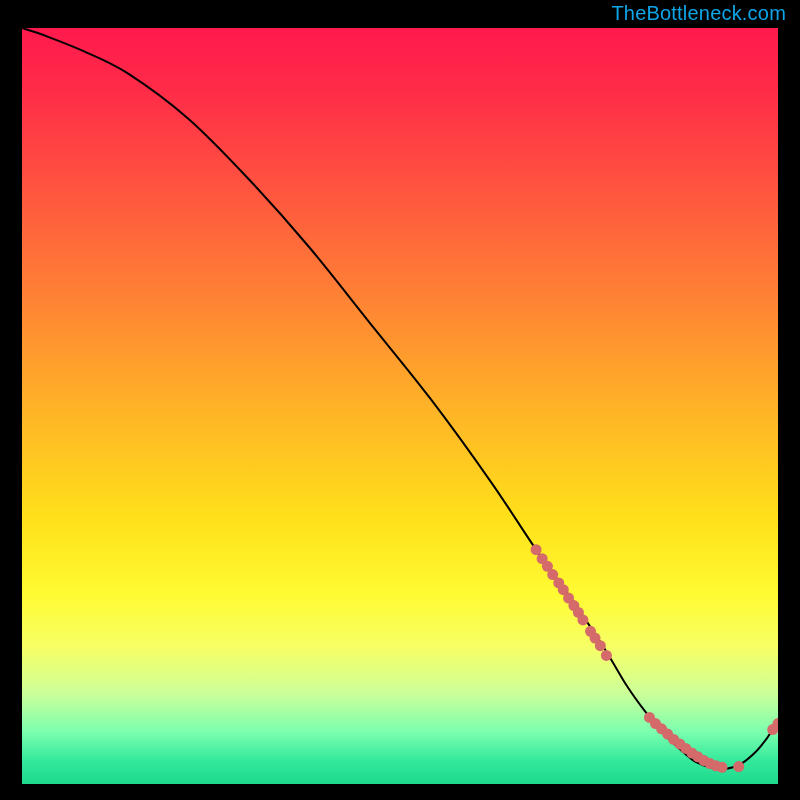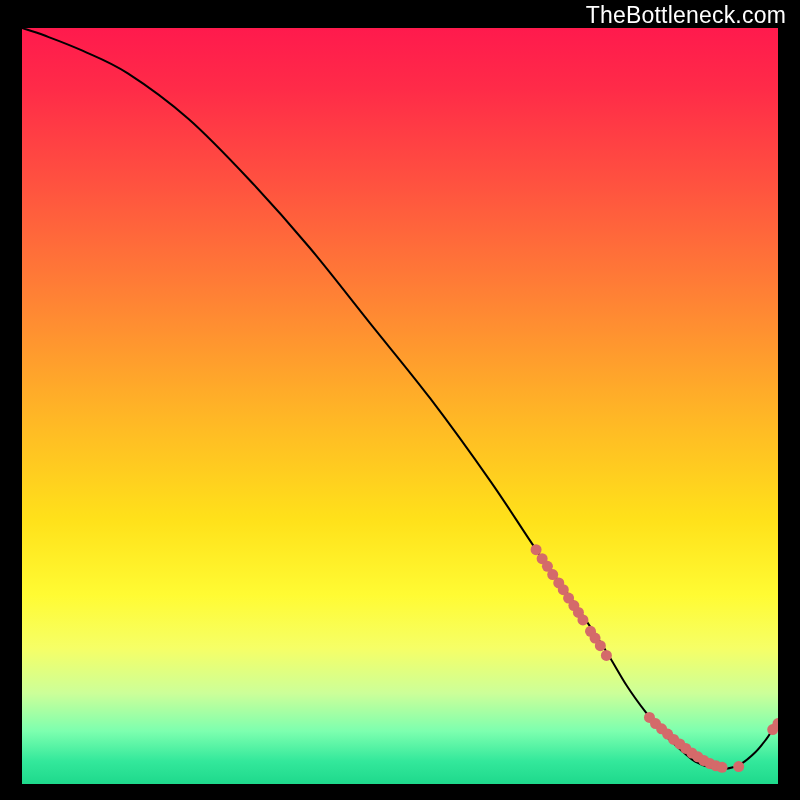--- a/index.html
+++ b/index.html
@@ -12,22 +12,22 @@
   }
   .stage {
     position: relative;
     width: 800px;
     height: 800px;
   }
   .watermark {
     position: absolute;
     top: 2px;
     right: 14px;
-    color: #ffffff;
-    font-size: 23px;
+    color: #0ea5e9;
+    font-size: 20px;
     font-weight: 500;
     letter-spacing: 0.2px;
     user-select: none;
   }
   .plot-wrap {
     position: absolute;
     left: 22px;
     top: 28px;
     width: 756px;
     height: 756px;

